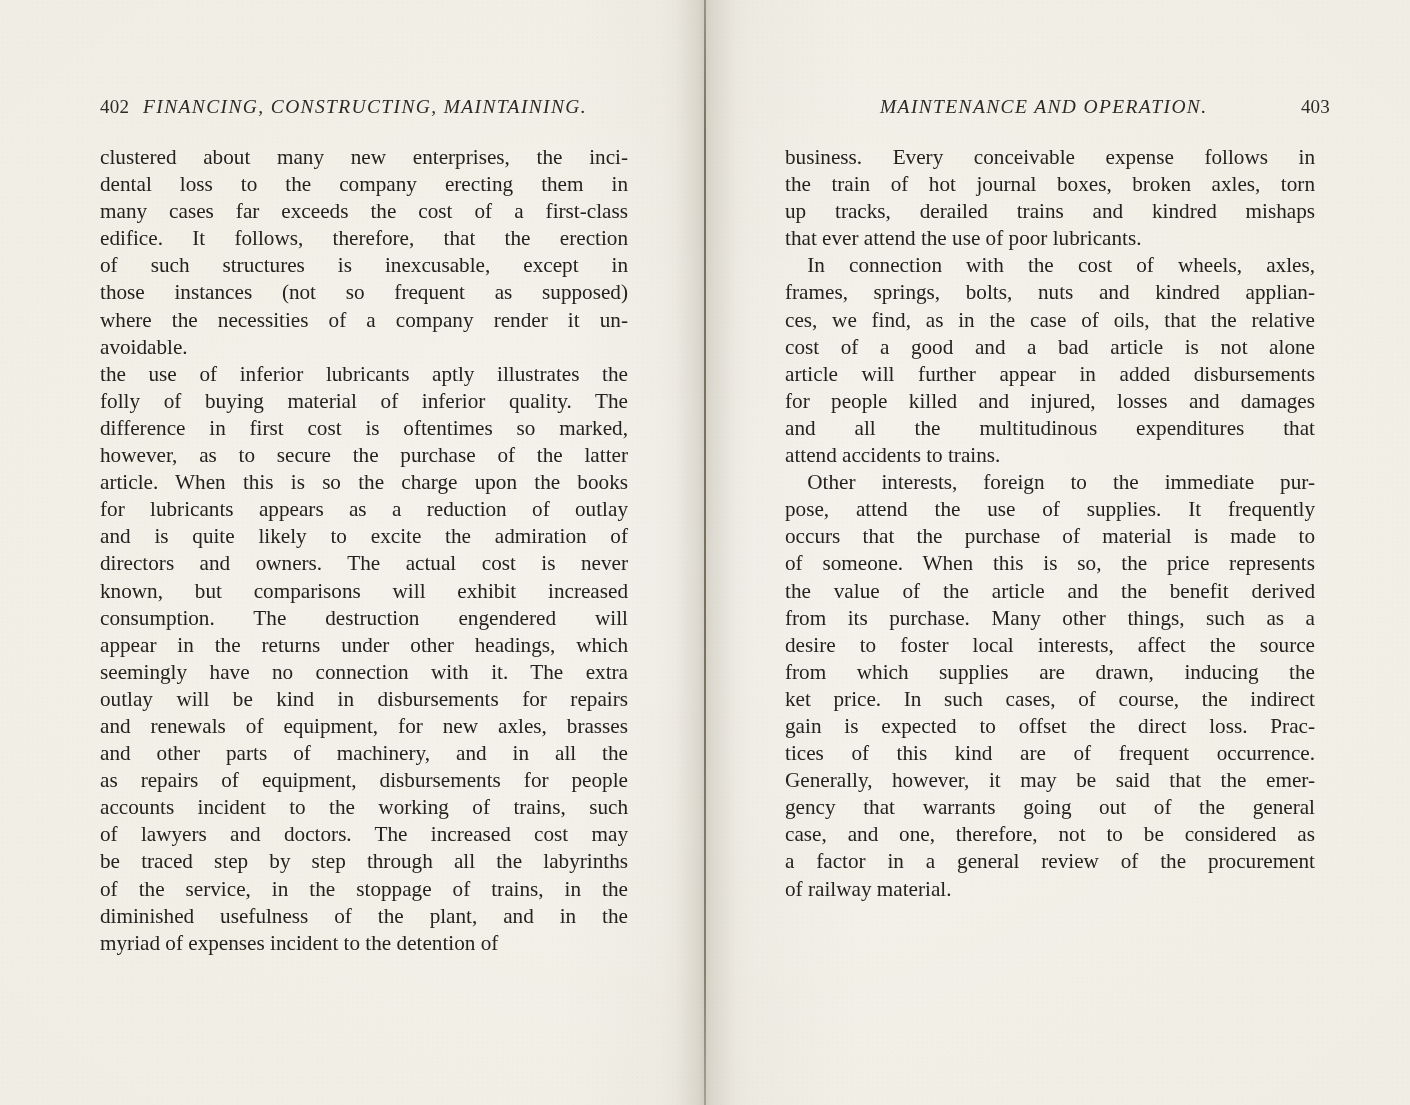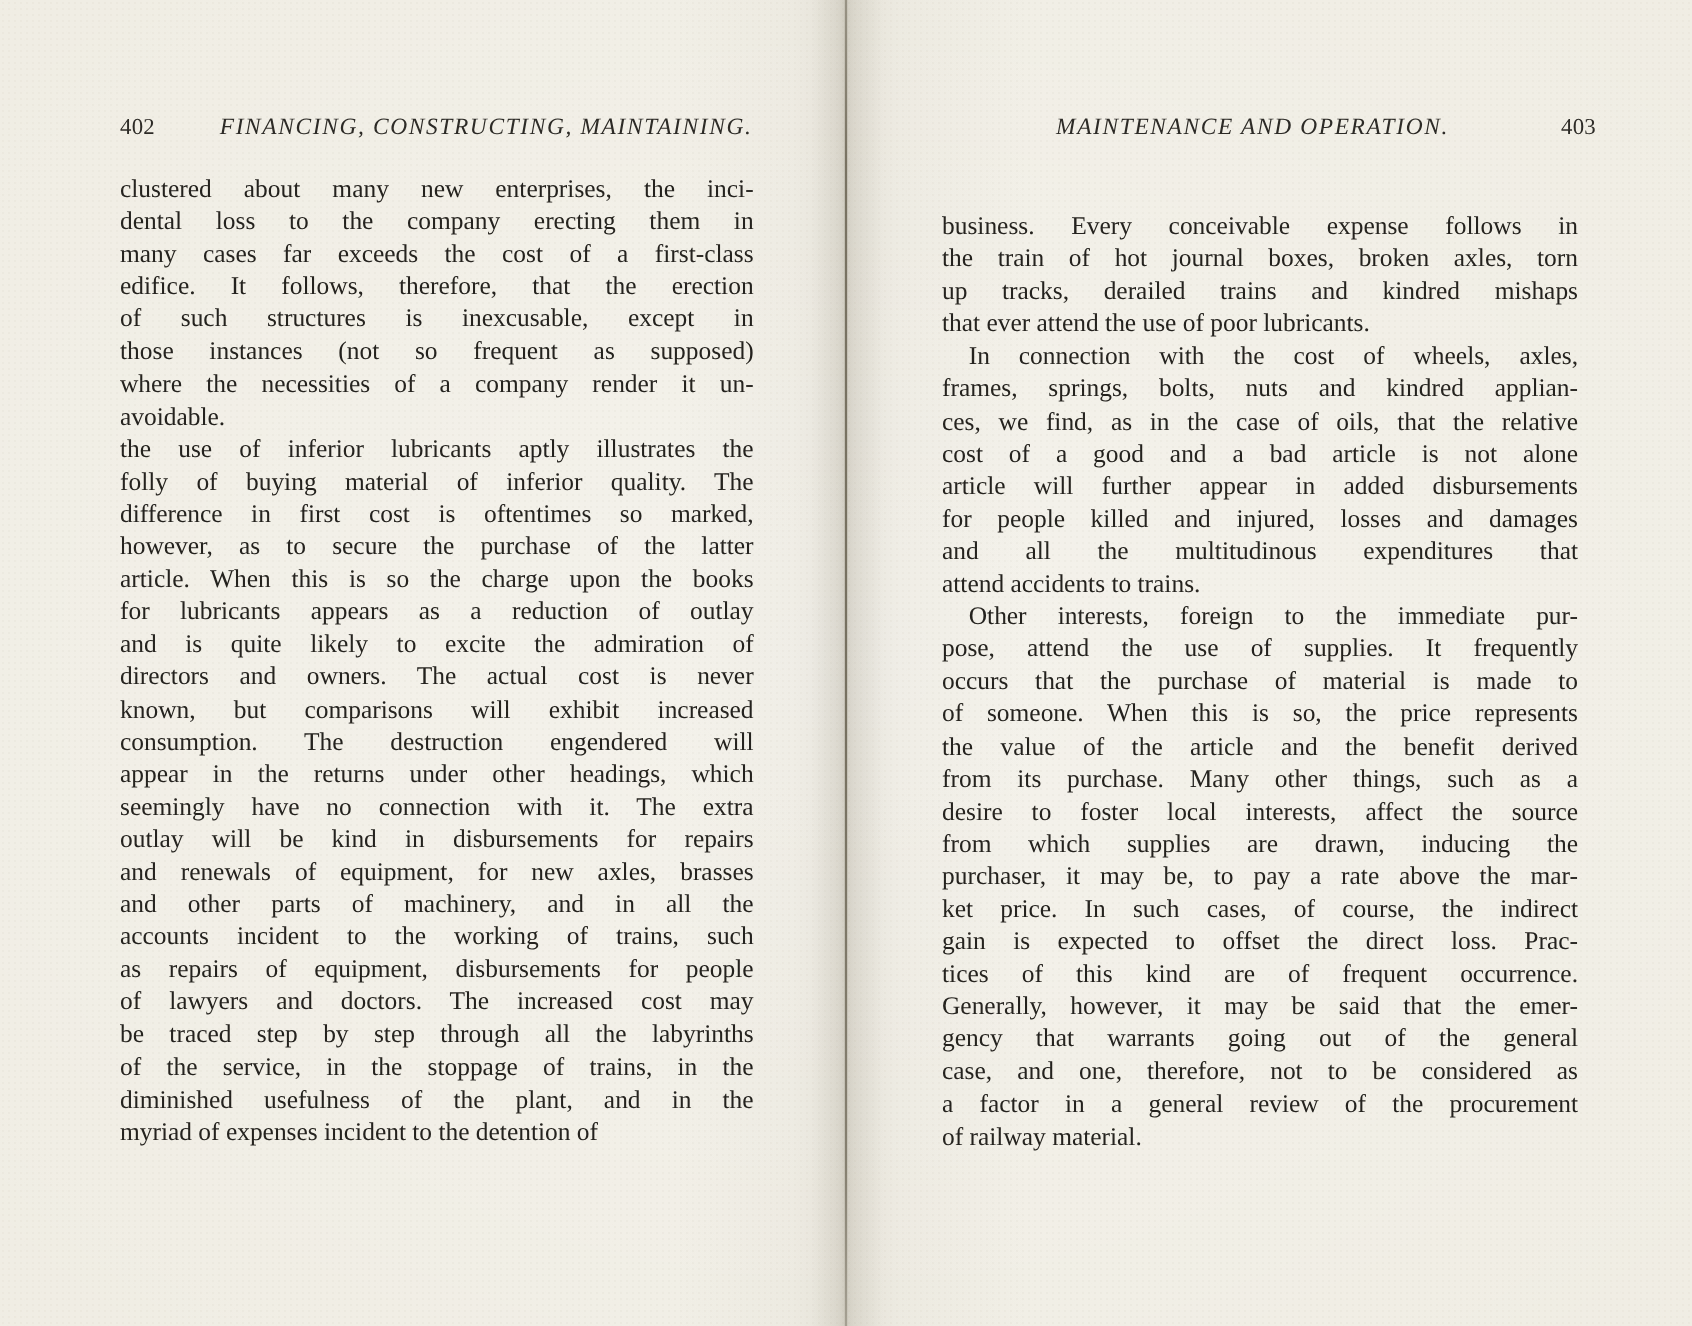--- a/index.html
+++ b/index.html
@@ -102,21 +102,20 @@
     align-items: baseline;
     font-style: italic;
     color: #2c2a26;
     letter-spacing: 0.055em;
     white-space: nowrap;
   }
   .page.verso .running-head {
     left: 100px;
     top: 96px;
     width: 528px;
-    gap: 40px;
   }
   .page.recto .running-head {
     left: 175px;   
     top: 96px;
     width: 450px;
   }
   .folio {
     font-style: normal;
     font-size: 19px;
     letter-spacing: 0.01em;
@@ -138,21 +137,21 @@
     top: 144px;
     color: #24221e;
     font-size: 21.2px;
     line-height: 27.1px;
     text-align: justify;
     text-justify: inter-word;
     -webkit-hyphens: none;
     hyphens: none;
   }
   .page.verso .textblock { left: 100px; width: 528px; }
-  .page.recto .textblock { left: 80px;  width: 530px; margin-top: 31px; }  
+  .page.recto .textblock { left: 80px;  width: 530px; }  
 
   .para {
     margin: 0;
     text-indent: 0;
   }
   .para.indent { text-indent: 1.05em; }
   
   .line {
     display: block;
     text-align: justify;
@@ -198,22 +197,22 @@
           <span class="line indent-first">for lubricants appears as a reduction of outlay</span>
           <span class="line indent-first">and is quite likely to excite the admiration of</span>
           <span class="line indent-first">directors and owners.   The actual cost is never</span>
           <span class="line indent-first">known, but comparisons will exhibit increased</span>
           <span class="line indent-first">consumption.   The destruction engendered will</span>
           <span class="line indent-first">appear in the returns under other headings, which</span>
           <span class="line indent-first">seemingly have no connection with it.   The extra</span>
           <span class="line indent-first">outlay will be kind in disbursements for repairs</span>
           <span class="line indent-first">and renewals of equipment, for new axles, brasses</span>
           <span class="line indent-first">and other parts of machinery, and in all the</span>
+          <span class="line indent-first">as repairs of equipment, disbursements for people</span>
           <span class="line indent-first">accounts incident to the working of trains, such</span>
-          <span class="line indent-first">as repairs of equipment, disbursements for people</span>
           <span class="line indent-first">of lawyers and doctors.   The increased cost may</span>
           <span class="line indent-first">be traced step by step through all the labyrinths</span>
           <span class="line indent-first">of the service, in the stoppage of trains, in the</span>
           <span class="line indent-first">diminished usefulness of the plant, and in the</span>
           <span class="line last indent-first">myriad of expenses incident to the detention of</span>
         </p>
       </div>
   </div>
 
   <div class="page recto">
@@ -242,21 +241,20 @@
         </p>
         <p class="para indent">
           <span class="line">Other interests, foreign to the immediate pur-</span>
           <span class="line indent-first">pose, attend the use of supplies.   It frequently</span>
           <span class="line indent-first">occurs that the purchase of material is made to</span>
           <span class="line indent-first">of someone.   When this is so, the price represents</span>
           <span class="line indent-first">the value of the article and the benefit derived</span>
           <span class="line indent-first">from its purchase.   Many other things, such as a</span>
           <span class="line indent-first">desire to foster local interests, affect the source</span>
           <span class="line indent-first">from which supplies are drawn, inducing the</span>
-          <span class="line indent-first">purchaser, it may be, to pay a rate above the mar-</span>
           <span class="line indent-first">ket price.   In such cases, of course, the indirect</span>
           <span class="line indent-first">gain is expected to offset the direct loss.   Prac-</span>
           <span class="line indent-first">tices of this kind are of frequent occurrence.</span>
           <span class="line indent-first">Generally, however, it may be said that the emer-</span>
           <span class="line indent-first">gency that warrants going out of the general</span>
           <span class="line indent-first">case, and one, therefore, not to be considered as</span>
           <span class="line indent-first">a factor in a general review of the procurement</span>
           <span class="line last indent-first">of railway material.</span>
         </p>
       </div>

